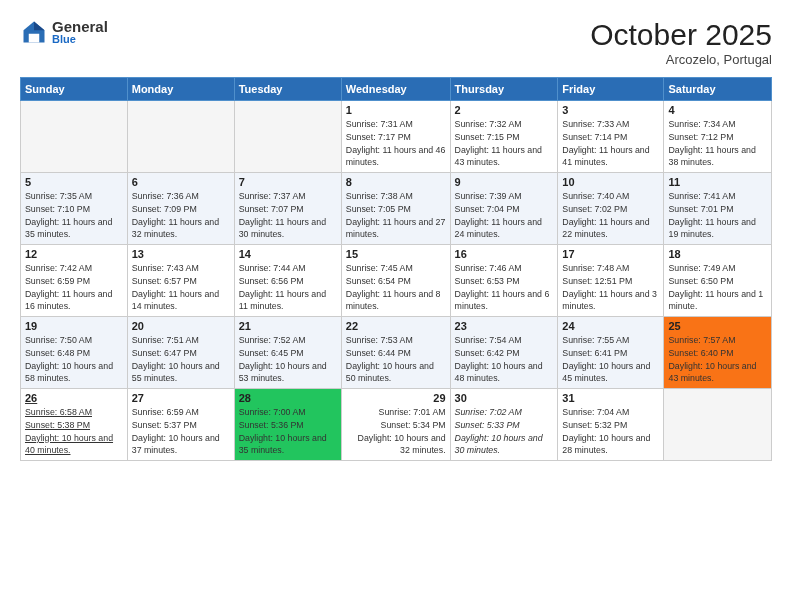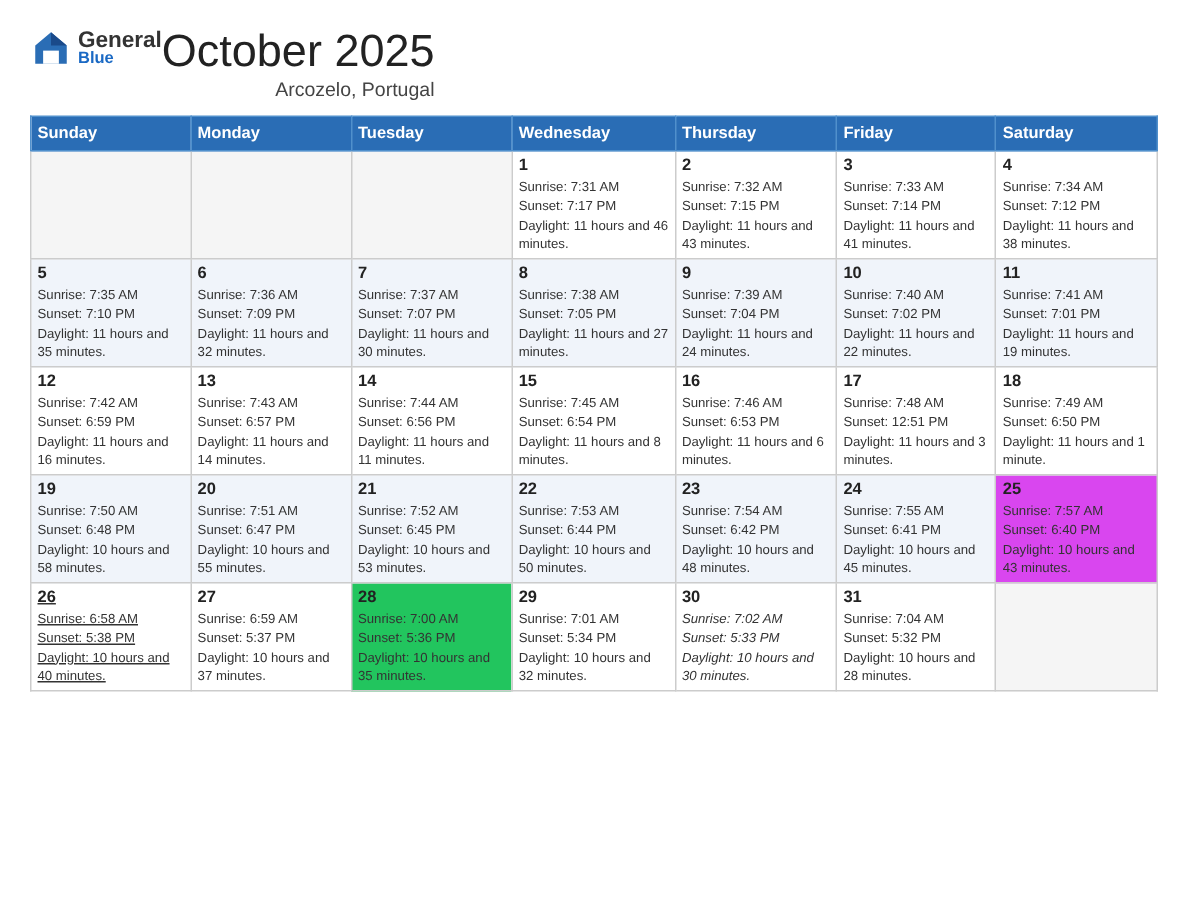--- a/index.html
+++ b/index.html
@@ -10,21 +10,21 @@
       background: #fff;
       overflow: hidden;
     }
     .page {
       width: 792px;
       height: 612px;
       padding: 18px 20px 10px 20px;
     }
     .header {
       display: flex;
-      justify-content: flex-start;
+      justify-content: space-between;
       align-items: flex-start;
       margin-bottom: 10px;
     }
     .logo {
       display: flex;
       align-items: center;
       gap: 4px;
     }
     .logo-text {
       display: flex;
@@ -282,21 +282,21 @@
             <div class="day-info" style="white-space: pre-line;">Sunrise: 7:54 AM
 Sunset: 6:42 PM
 Daylight: 10 hours and 48 minutes.</div>
           </td>
           <td style="background: rgb(240, 244, 250);">
             <span class="day-number">24</span>
             <div class="day-info" style="white-space: pre-line;">Sunrise: 7:55 AM
 Sunset: 6:41 PM
 Daylight: 10 hours and 45 minutes.</div>
           </td>
-          <td style="background: #d946ef;">
+          <td style="background: #f97316;">
             <span class="day-number">25</span>
             <div class="day-info" style="white-space: pre-line;">Sunrise: 7:57 AM
 Sunset: 6:40 PM
 Daylight: 10 hours and 43 minutes.</div>
           </td>
         </tr>
         <tr>
           <td style="background: rgb(255, 255, 255); text-decoration: underline;">
             <span class="day-number">26</span>
             <div class="day-info" style="white-space: pre-line;">Sunrise: 6:58 AM
@@ -308,21 +308,21 @@
             <div class="day-info" style="white-space: pre-line;">Sunrise: 6:59 AM
 Sunset: 5:37 PM
 Daylight: 10 hours and 37 minutes.</div>
           </td>
           <td style="background: #22c55e;">
             <span class="day-number">28</span>
             <div class="day-info" style="white-space: pre-line;">Sunrise: 7:00 AM
 Sunset: 5:36 PM
 Daylight: 10 hours and 35 minutes.</div>
           </td>
-          <td style="background: rgb(255, 255, 255);">
+          <td style="background: rgb(255, 255, 255); text-align: right;">
             <span class="day-number">29</span>
             <div class="day-info" style="white-space: pre-line;">Sunrise: 7:01 AM
 Sunset: 5:34 PM
 Daylight: 10 hours and 32 minutes.</div>
           </td>
           <td style="background: rgb(255, 255, 255);">
             <span class="day-number">30</span>
             <div class="day-info" style="white-space: pre-line; font-style: italic;">Sunrise: 7:02 AM
 Sunset: 5:33 PM
 Daylight: 10 hours and 30 minutes.</div>

